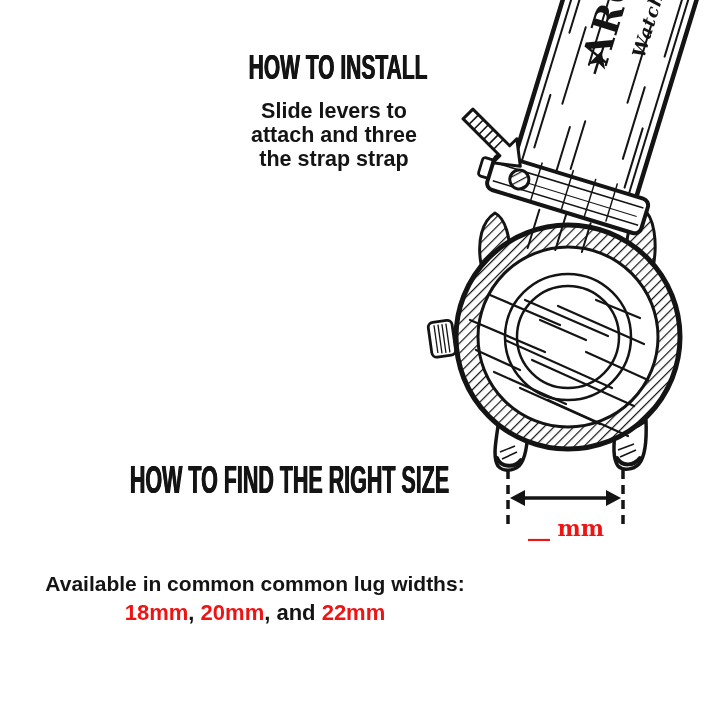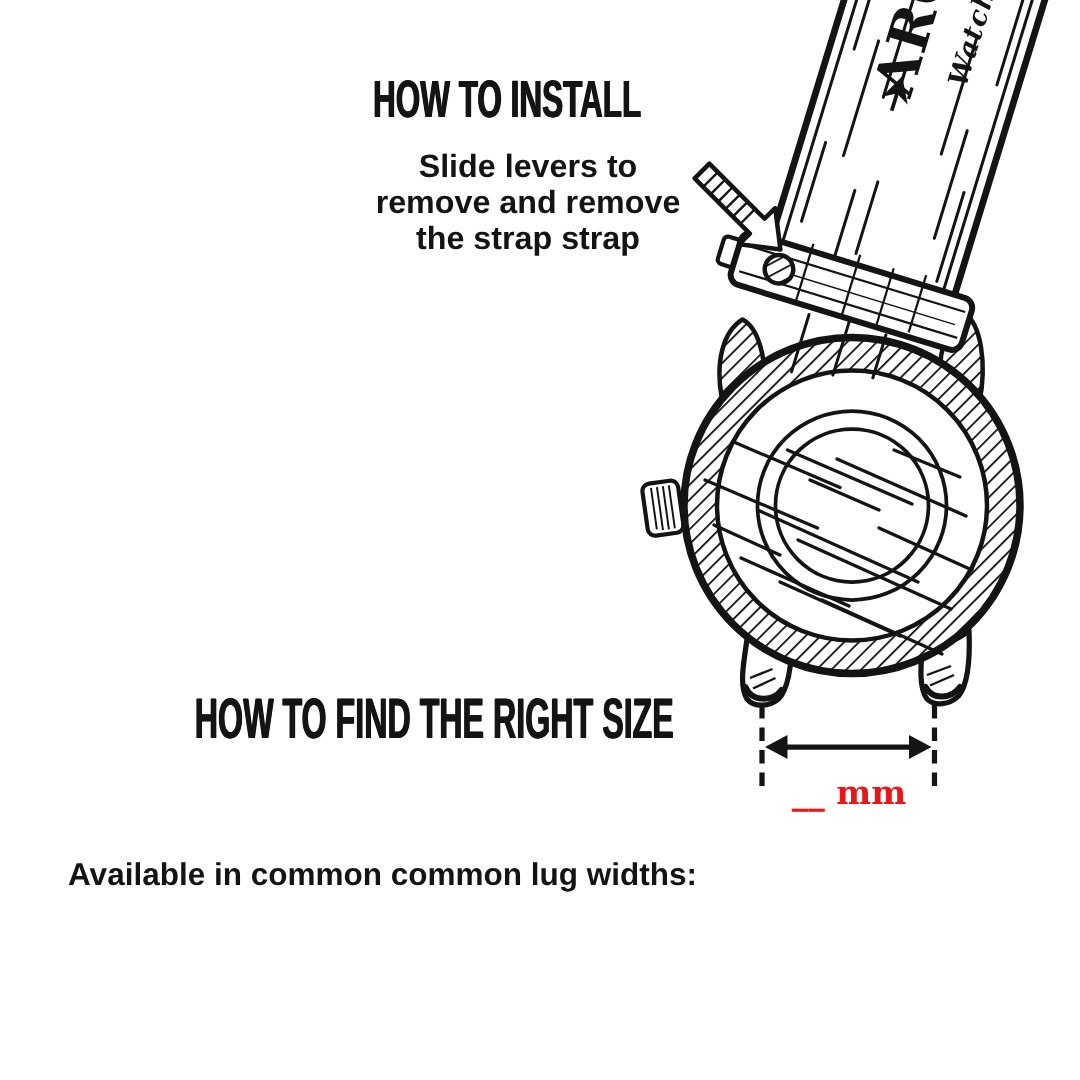--- a/index.html
+++ b/index.html
@@ -21,23 +21,23 @@
   svg text{font-family:"DejaVu Serif","Liberation Serif",serif;}
 </style>
 </head>
 <body>
 
 <div class="canvas">
 
   <div class="h-block" style="top:49px;left:138px;width:400px">
     <span class="condensed h1">HOW TO INSTALL</span>
   </div>
-  <div class="p-block p-install" style="top:99px;left:152px;width:400px">
+  <div class="p-block p-install" style="top:99px;left:134px;width:400px">
     <div>Slide levers to</div>
-    <div>remove and remove</div>
+    <div>attach and three</div>
     <div>the strap strap</div>
   </div>
 
   <svg class="illo" viewBox="400 0 320 560">
     <defs>
       <pattern id="hatch" patternUnits="userSpaceOnUse" width="7" height="7" patternTransform="rotate(45)">
         <rect width="7" height="7" fill="#ffffff"></rect>
         <line x1="0" y1="0" x2="0" y2="7" stroke="#141414" stroke-width="2.4"></line>
       </pattern>
     </defs>
@@ -160,14 +160,17 @@
       <text x="566" y="536" text-anchor="middle" font-family="Liberation Sans, sans-serif" font-size="22" font-weight="bold" fill="#ee1414">__ mm</text>
     </g>
   </svg>
 
   <div class="h-block" style="top:461px;left:7px;width:500px">
     <span class="condensed h2">HOW TO FIND THE RIGHT SIZE</span>
   </div>
   <div class="p-block" style="top:509px;left:5px;width:500px">
   </div>
   <div class="p-block" style="top:572px;left:5px;width:500px">Available in common common lug widths:</div>
+  <div class="p-block sizes-line" style="top:601px;left:5px;width:500px">
+    <span class="red">18mm</span><span>, </span><span class="red">20mm</span><span>, and </span><span class="red">22mm</span>
+  </div>
 
 </div>
 
 </body></html>

